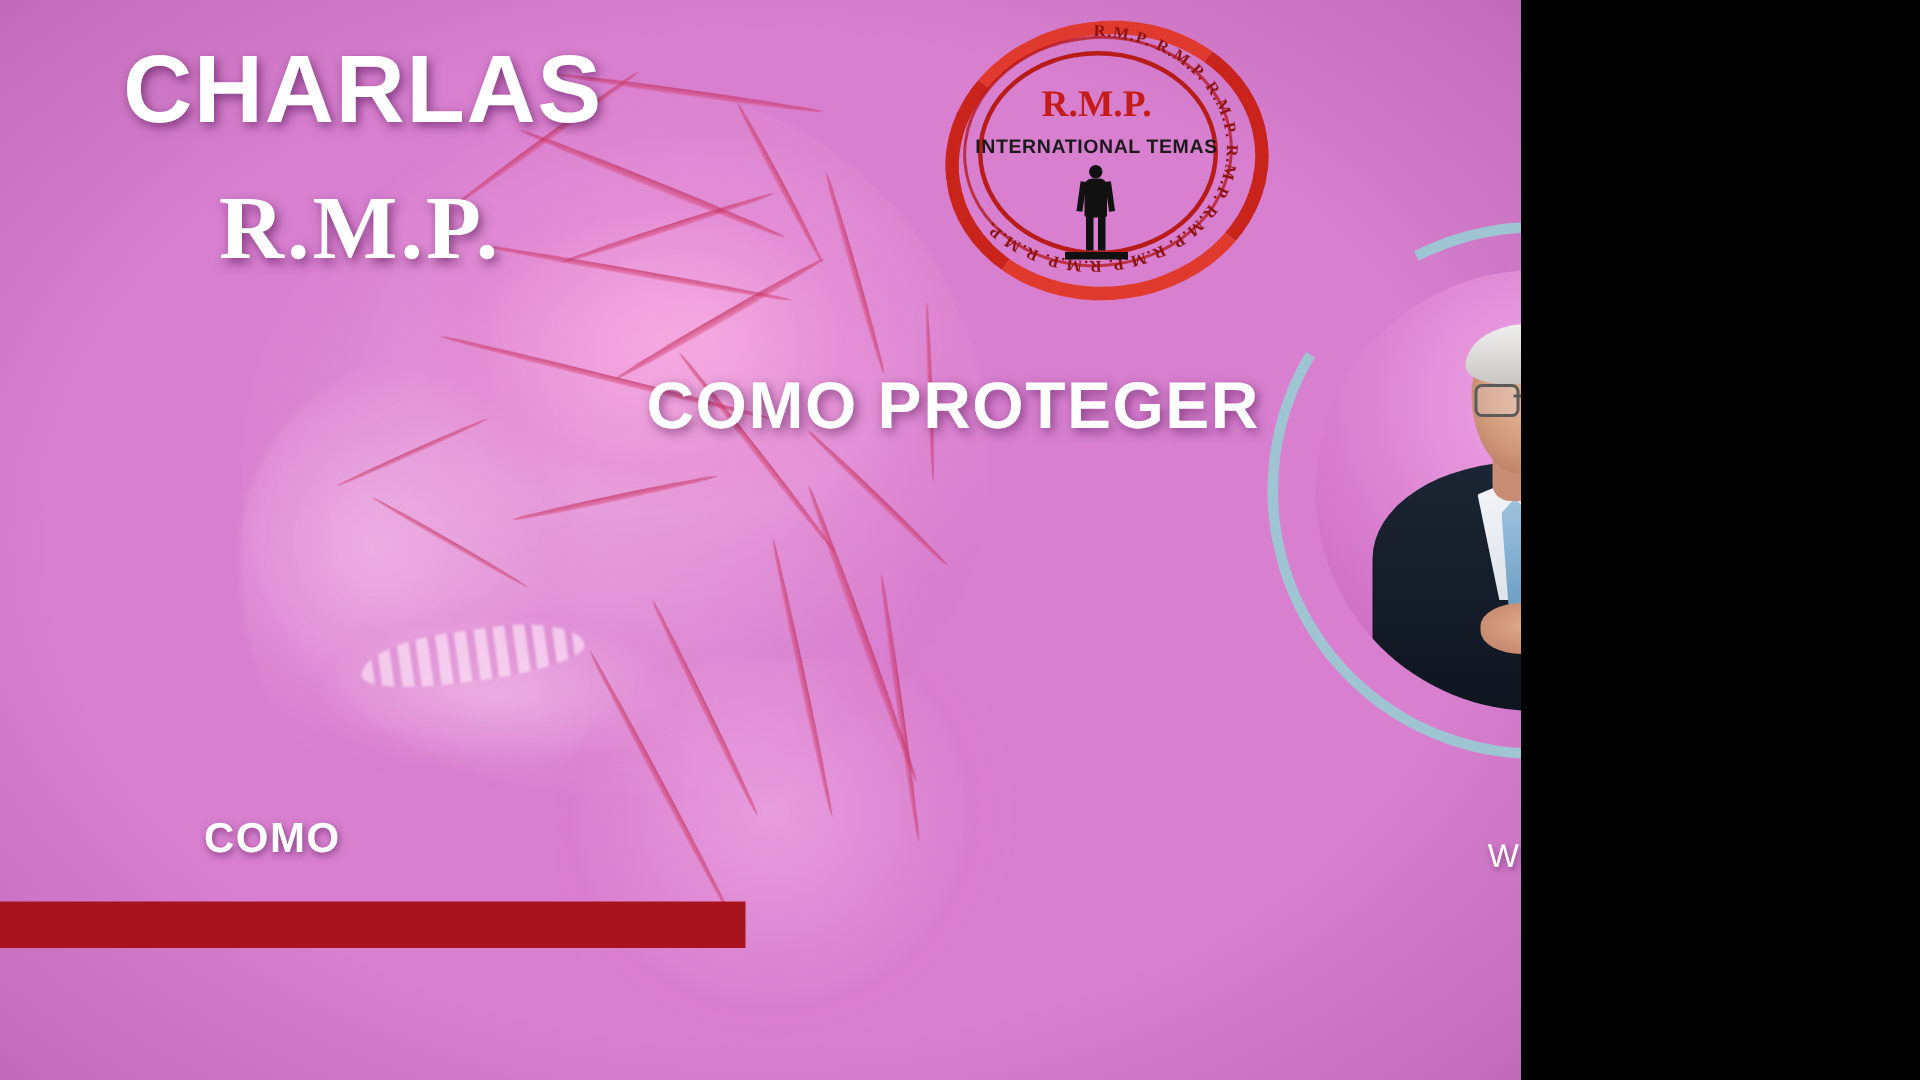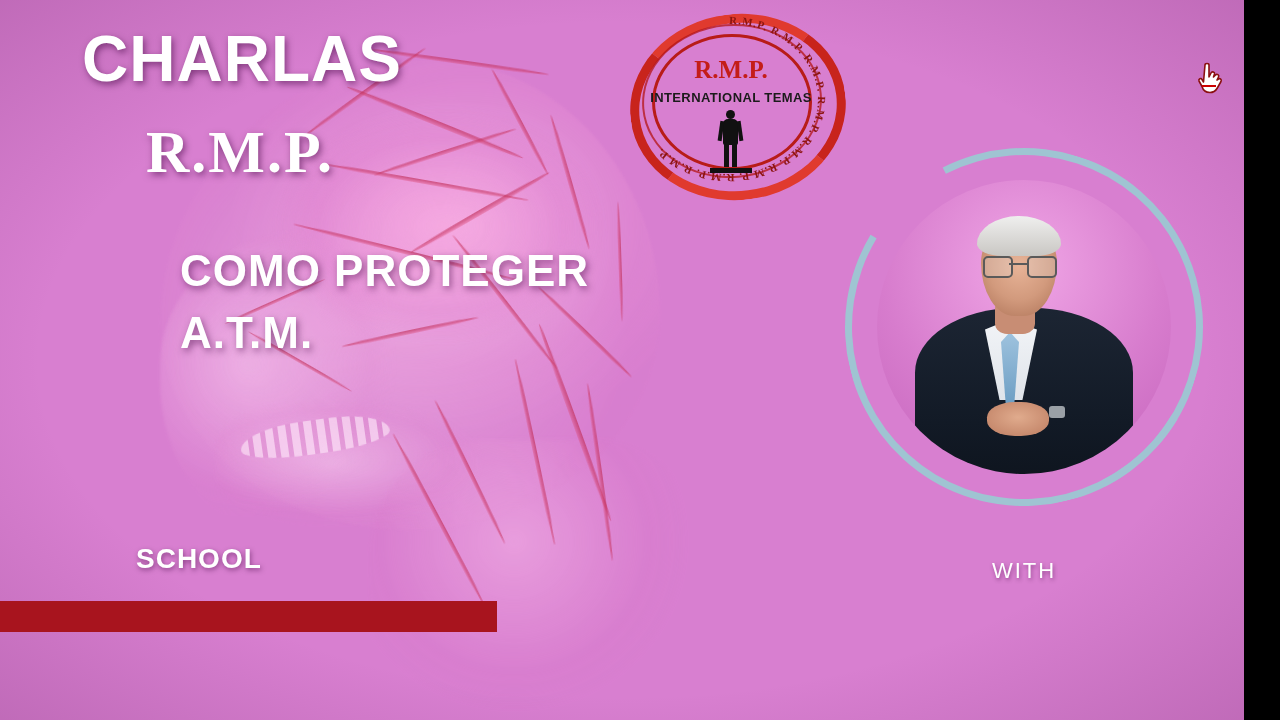--- a/index.html
+++ b/index.html
@@ -2,21 +2,21 @@
 <html><head>
 <meta charset="utf-8">
 <style>
   html, body {
     margin: 0;
     padding: 0;
     background: #000;
   }
   #stage {
     position: relative;
-    width: 1244px;
+    width: 1014px;
     height: 720px;
     overflow: hidden;
     font-family: "Liberation Sans", sans-serif;
     background: #d87fd0;
   }
 
   
   .bg-base {
     position: absolute;
     inset: 0;
@@ -136,21 +136,21 @@
     font-size: 60px;
     letter-spacing: 2px;
     color: #ffffff;
     text-shadow: 2px 3px 7px rgba(60,0,60,0.55);
   }
   .subtitle {
     position: absolute;
     left: 180px;
     top: 240px;
     width: 660px;
-    text-align: left;
+    text-align: right;
     color: #ffffff;
     font-weight: bold;
     font-size: 44px;
     line-height: 1.42;
     letter-spacing: 1px;
     text-shadow: 2px 3px 7px rgba(60,0,60,0.5);
   }
   .temas {
     position: absolute;
     left: 136px;
@@ -493,24 +493,23 @@
     </div>
   </div>
 
   <div class="bg-vignette"></div>
 
   <div class="title-charlas">CHARLAS</div>
   <div class="title-rmp">R.M.P.</div>
 
   <div class="subtitle">
     <div>COMO PROTEGER</div>
-    <div>A.T.M.</div>
   </div>
 
-  <div class="temas">SCHOOL</div>
+  <div class="temas">COMO</div>
   <div class="redbar"></div>
 
   <div class="logo">
     <div class="ring-outer"></div>
     <div class="ring-mid"></div>
     <div class="ring-inner"></div>
     <svg class="ring-text" viewBox="0 0 210 182">
       <defs>
         <path id="circPath" d="M 105,16 a 89,75 0 1,1 -0.1,0"></path>
       </defs>

